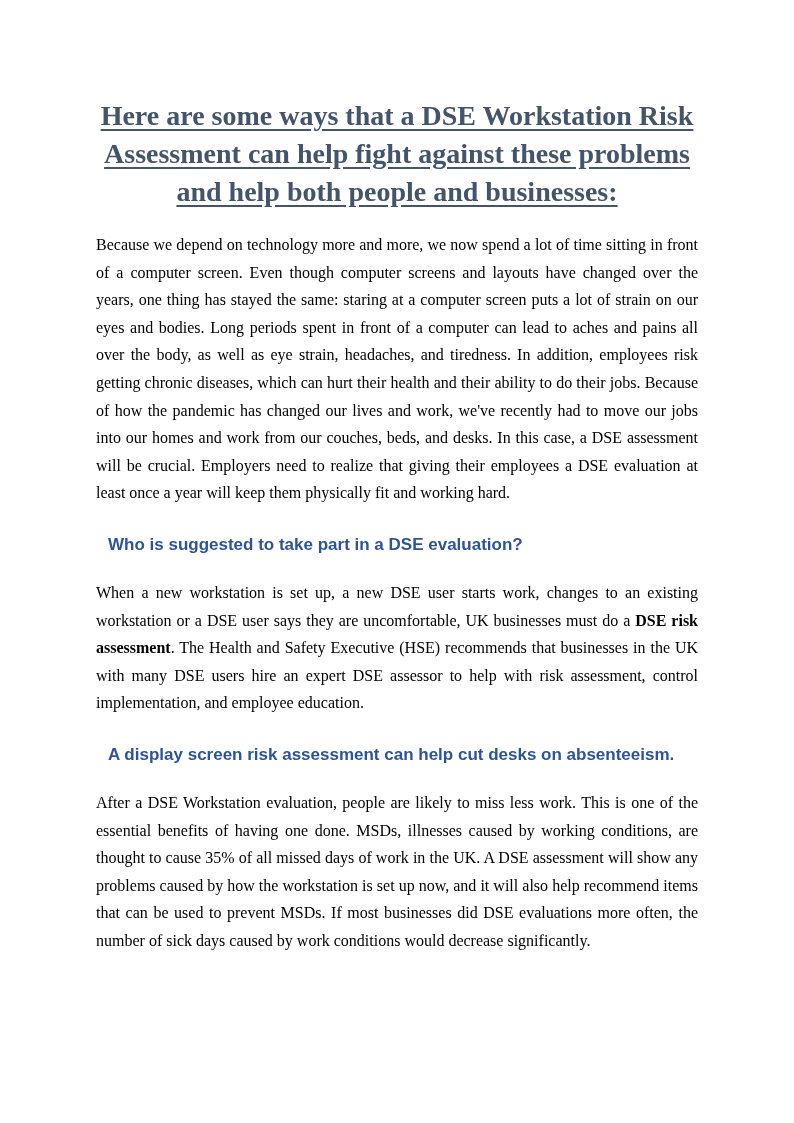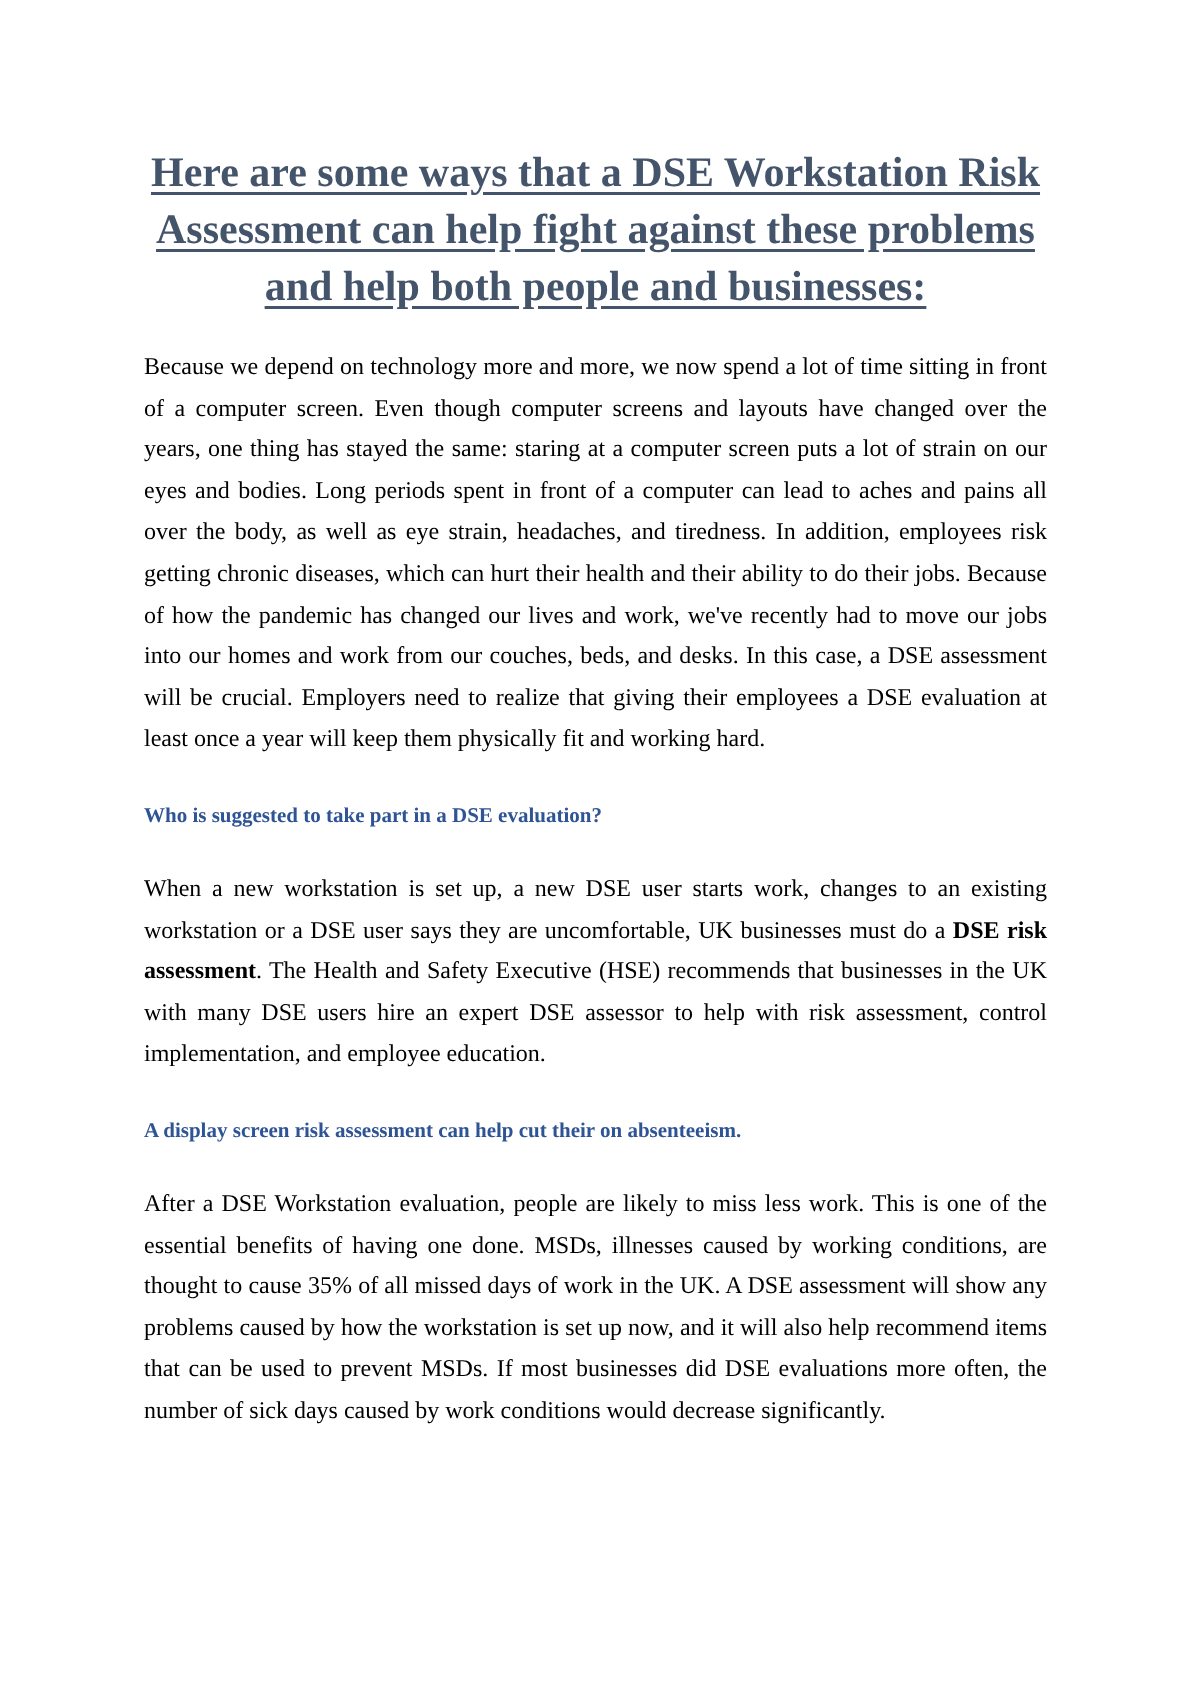--- a/index.html
+++ b/index.html
@@ -31,38 +31,38 @@
   }
   .body-par {
     font-size: 16px;
     line-height: 27.6px;
     text-align: justify;
     color: #000000;
     margin: 0 0 27px 0;
   }
   .body-par b { font-weight: bold; }
   .section-heading {
-    font-family: Liberation Serif, serif;
-    font-size: 14px;
+    font-family: Liberation Sans, sans-serif;
+    font-size: 17px;
     line-height: 22px;
     font-weight: bold;
     color: #2F5496;
-    margin: 0 0 23px 0;
+    margin: 0 0 23px 12px;
   }
 </style>
 </head>
 <body>
 
 <div class="page">
 
   <h1 class="doc-title">Here are some ways that a DSE Workstation Risk Assessment can help fight against these problems and help both people and businesses:</h1>
 
   <p class="body-par">Because we depend on technology more and more, we now spend a lot of time sitting in front of a computer screen. Even though computer screens and layouts have changed over the years, one thing has stayed the same: staring at a computer screen puts a lot of strain on our eyes and bodies. Long periods spent in front of a computer can lead to aches and pains all over the body, as well as eye strain, headaches, and tiredness. In addition, employees risk getting chronic diseases, which can hurt their health and their ability to do their jobs. Because of how the pandemic has changed our lives and work, we've recently had to move our jobs into our homes and work from our couches, beds, and desks. In this case, a DSE assessment will be crucial. Employers need to realize that giving their employees a DSE evaluation at least once a year will keep them physically fit and working hard.</p>
 
   <h2 class="section-heading">Who is suggested to take part in a DSE evaluation?</h2>
 
   <p class="body-par"><span>When a new workstation is set up, a new DSE user starts work, changes to an existing workstation or a DSE user says they are uncomfortable, UK businesses must do a </span><b>DSE risk assessment</b><span>. The Health and Safety Executive (HSE) recommends that businesses in the UK with many DSE users hire an expert DSE assessor to help with risk assessment, control implementation, and employee education.</span></p>
 
-  <h2 class="section-heading">A display screen risk assessment can help cut their on absenteeism.</h2>
+  <h2 class="section-heading">A display screen risk assessment can help cut desks on absenteeism.</h2>
 
   <p class="body-par">After a DSE Workstation evaluation, people are likely to miss less work. This is one of the essential benefits of having one done. MSDs, illnesses caused by working conditions, are thought to cause 35% of all missed days of work in the UK. A DSE assessment will show any problems caused by how the workstation is set up now, and it will also help recommend items that can be used to prevent MSDs. If most businesses did DSE evaluations more often, the number of sick days caused by work conditions would decrease significantly.</p>
 
 </div>
 
 </body></html>

